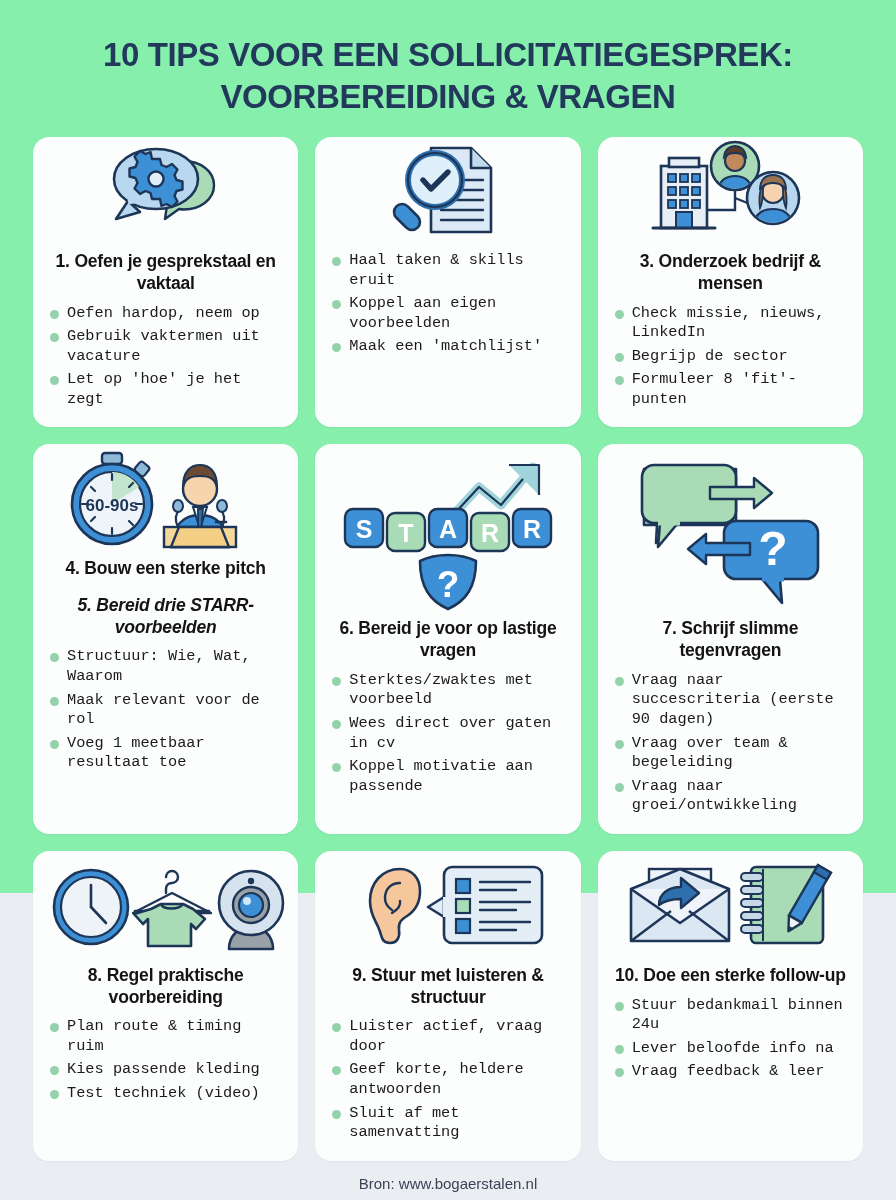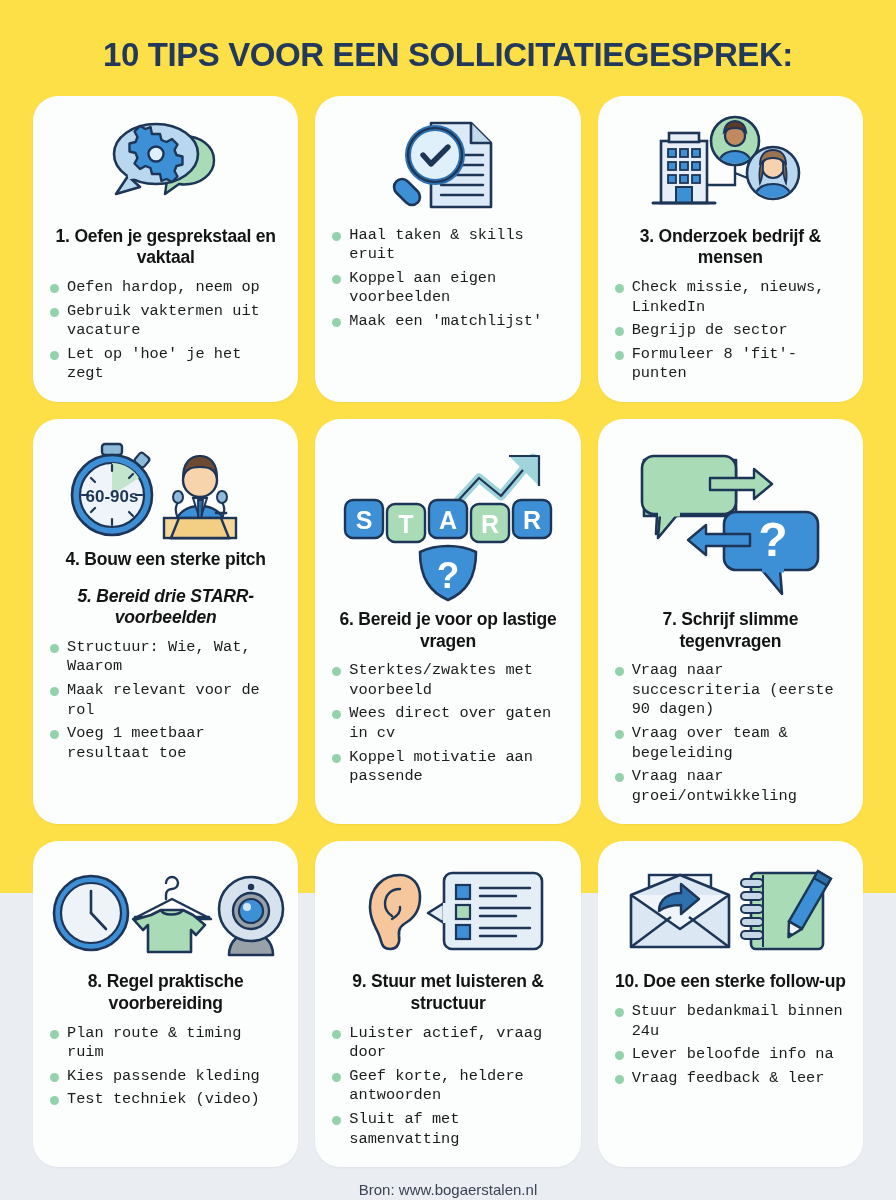--- a/index.html
+++ b/index.html
@@ -4,21 +4,21 @@
 <style>
   * { margin:0; padding:0; box-sizing:border-box; }
   html,body {
     width:896px; height:1200px;
     background:#eaeef3;
     font-family:"Liberation Sans", sans-serif;
     overflow:hidden;
   }
   #page {
     width:896px; height:893px;
-    background:#fde047;
+    background:#86efac;
     position:relative;
     display:flex; flex-direction:column;
     padding:34px 33px 0 33px;
   }
 
   
   #title-block { text-align:center; margin-bottom:20px; }
   .title-line {
     font-family:"Liberation Sans", sans-serif;
     font-weight:bold;
@@ -31,22 +31,22 @@
 
   
   #grid {
     display:grid;
     grid-template-columns:repeat(3,1fr);
     gap:17px 17px;
     align-content:start;
   }
   .card {
     background:#fcfdfd;
-    border-radius:25px;
-    padding:16px 14px 14px 14px;
+    border-radius:16px;
+    padding:0 14px 14px 14px;
     display:flex;
     flex-direction:column;
     align-items:center;
     box-shadow:0 1px 2px rgba(40,60,90,0.055);
   }
 
   .icon-wrap {
     height:108px;
     display:flex; align-items:center; justify-content:center;
     width:100%;
@@ -94,20 +94,21 @@
   }
   svg { display:block; overflow:visible; }
 </style>
 </head>
 <body>
 
 <div id="page">
 
   <div id="title-block">
     <div class="title-line">10 TIPS VOOR EEN SOLLICITATIEGESPREK:</div>
+    <div class="title-line">VOORBEREIDING &amp; VRAGEN</div>
   </div>
 
   <div id="grid">
 
     <div class="card row1">
       <div class="icon-wrap">
         <svg width="140" height="100" viewBox="0 0 140 100">
           <path d="M118 44c0-14-14-24-30-24S58 30 58 44c0 8 5 15 13 20l-2 14 14-10c2 .3 4 .5 5 .5 16 0 30-10 30-24z" fill="#a9dcb6" stroke="#1d3557" stroke-width="2.4" stroke-linejoin="round"></path>
           <ellipse cx="60" cy="38" rx="42" ry="30" fill="#b9d7ee" stroke="#1d3557" stroke-width="2.6"></ellipse>
           <path d="M32 60l-12 18 24-7z" fill="#b9d7ee" stroke="#1d3557" stroke-width="2.6" stroke-linejoin="round"></path>

